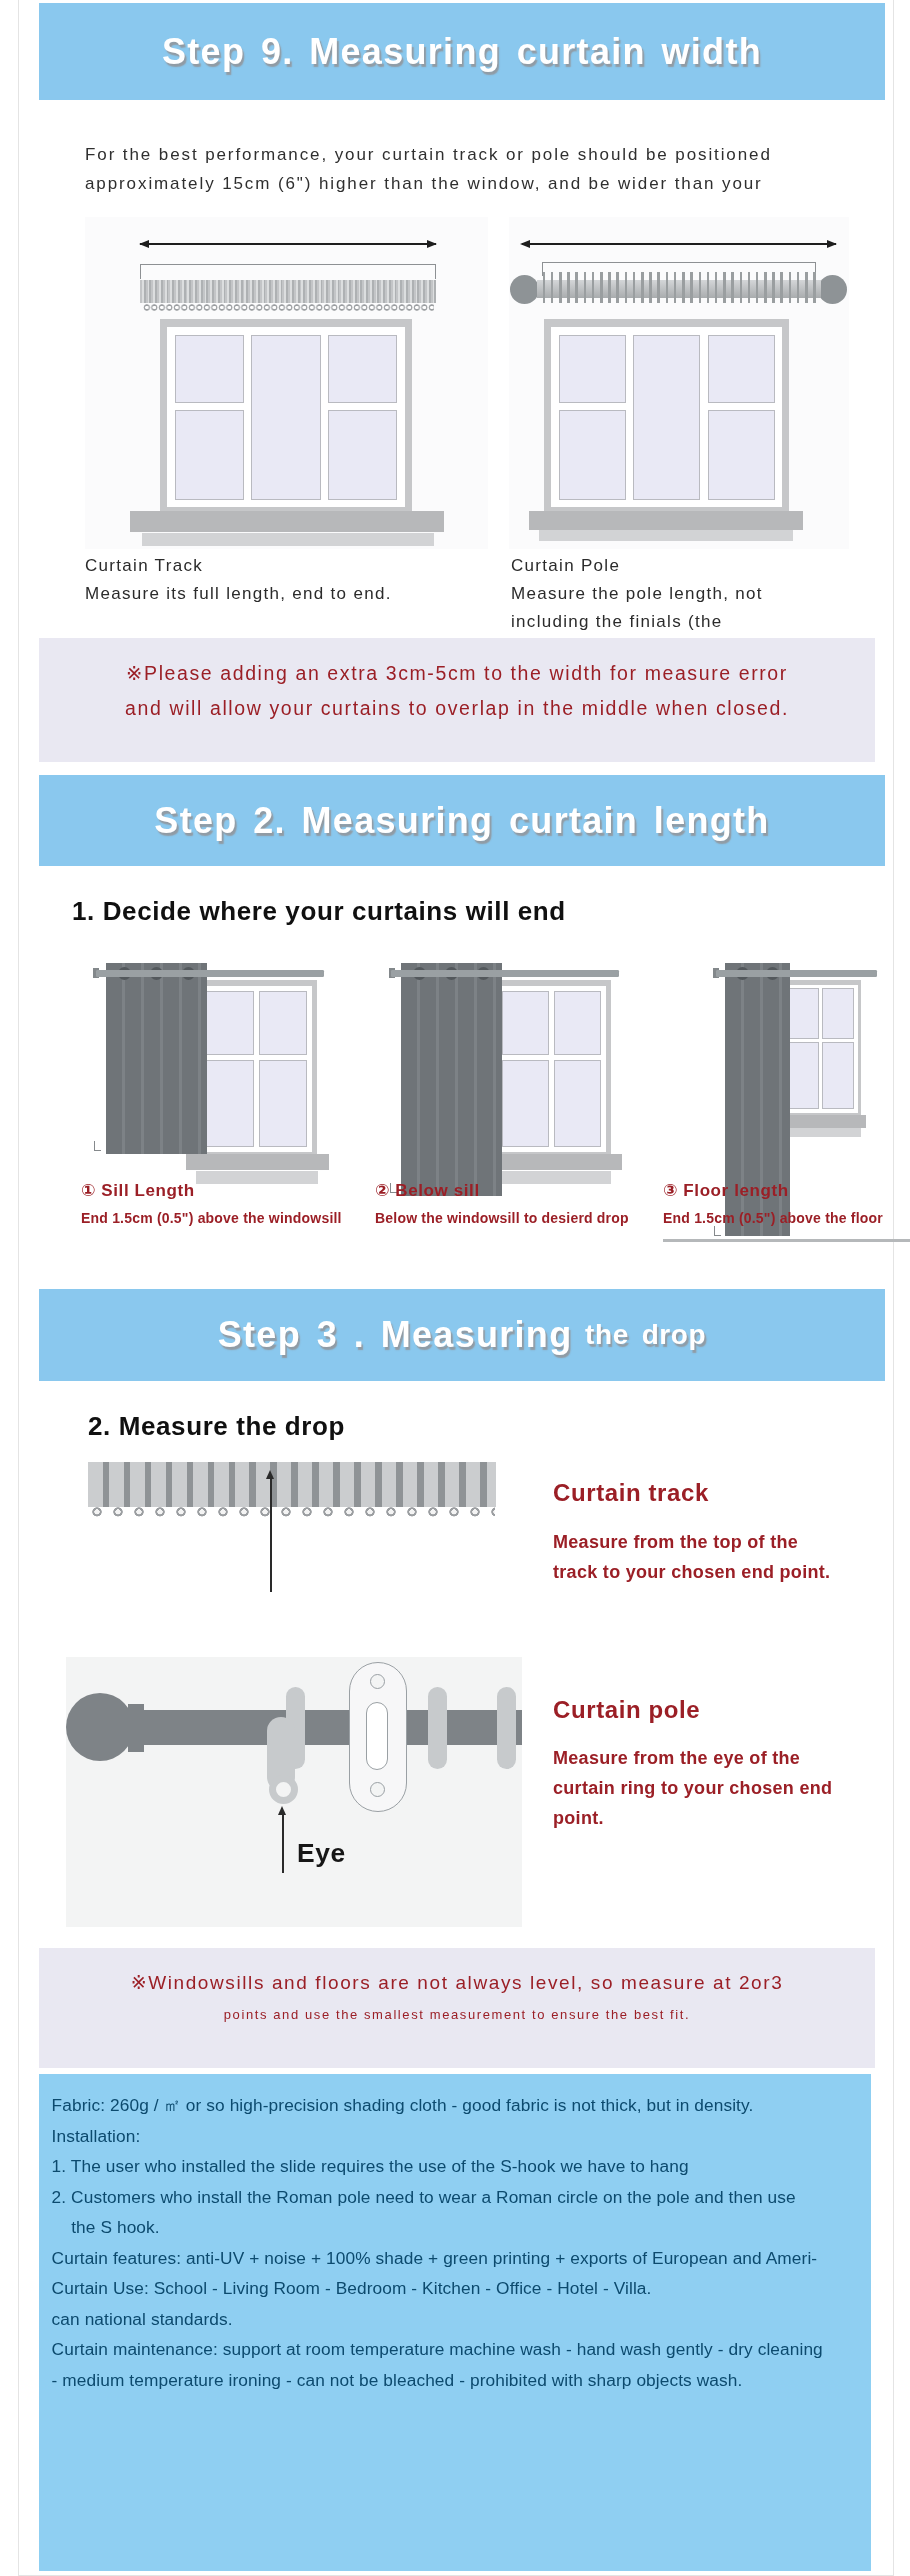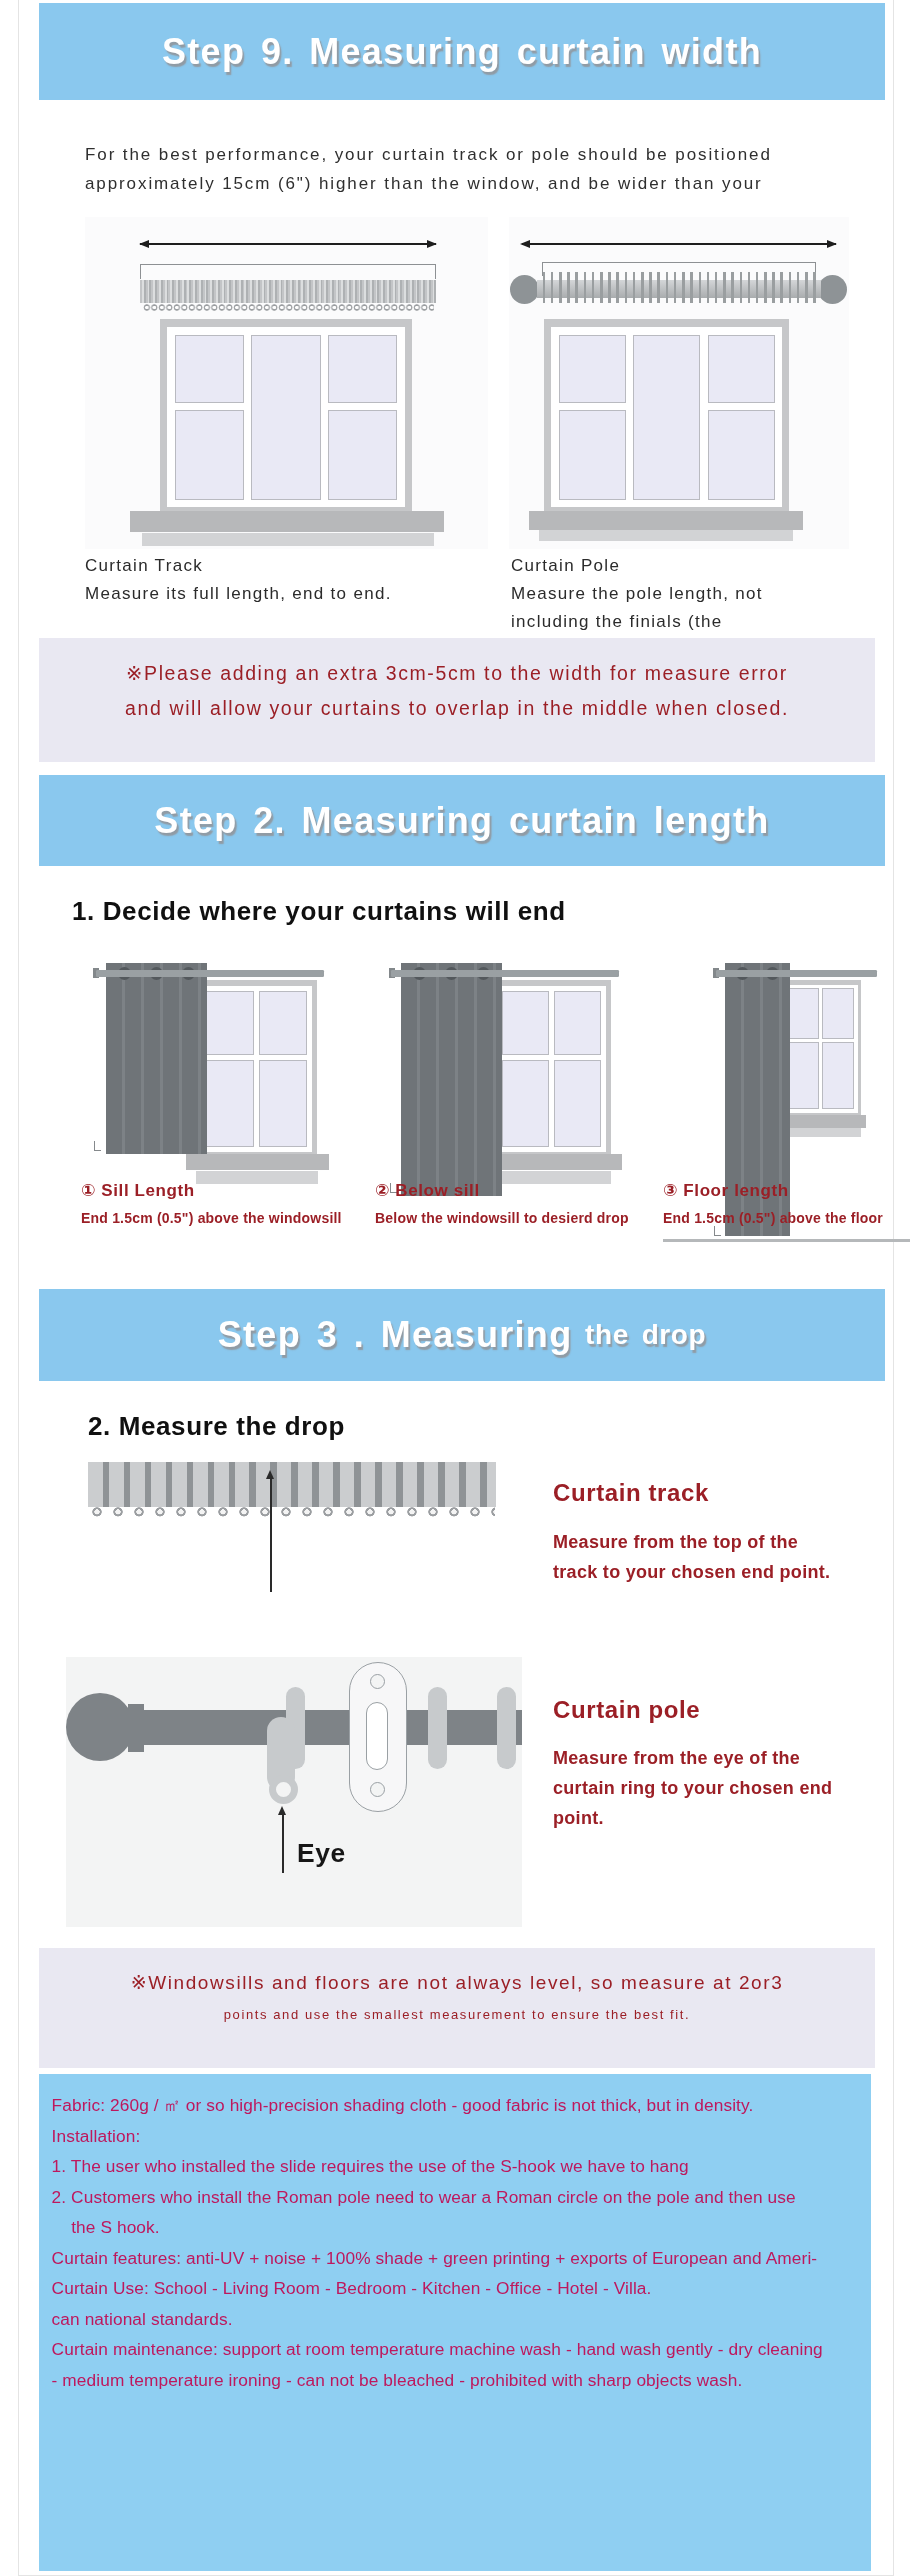--- a/index.html
+++ b/index.html
@@ -80,21 +80,21 @@
   .collar{position:absolute;background:#7e8387;}
   .ringlite{position:absolute;width:19px;height:82px;border-radius:9.4px;background:#c7cacc;}
   .bracketplate{position:absolute;width:58px;height:150px;border-radius:29px;border:1.9px solid #9aa0a4;
                 background:#f7f7f8;box-sizing:border-box;}
   .screw{position:absolute;width:15px;height:15px;border-radius:50%;border:1.3px solid #9aa0a4;background:#f3f4f4;box-sizing:border-box;}
   .slot{position:absolute;width:22.6px;height:68px;border-radius:11.3px;border:1.9px solid #9aa0a4;background:#fff;box-sizing:border-box;}
   .hangring{position:absolute;width:28px;height:74px;border-radius:14px;background:#c7cacc;}
   .eyering{position:absolute;width:29px;height:29px;border-radius:50%;border:7px solid #c7cacc;background:#f3f4f4;box-sizing:border-box;}
 
   .bluebox{position:absolute;left:39px;top:2074px;width:832px;height:497px;background:#8FCFF2;
-           color:#be185d;font-size:17.3px;line-height:30.5px;letter-spacing:0.1px;
+           color:#0c4a6e;font-size:17.3px;line-height:30.5px;letter-spacing:0.1px;
            padding:16.4px 12.6px 0 12.6px;box-sizing:border-box;}
   .bluebox .ln{white-space:pre;}
 </style>
 </head>
 <body>
 
 <div id="page">
   <div class="pageframe"></div>
 
   <div class="banner" style="top:3.1px;height:97px;">

